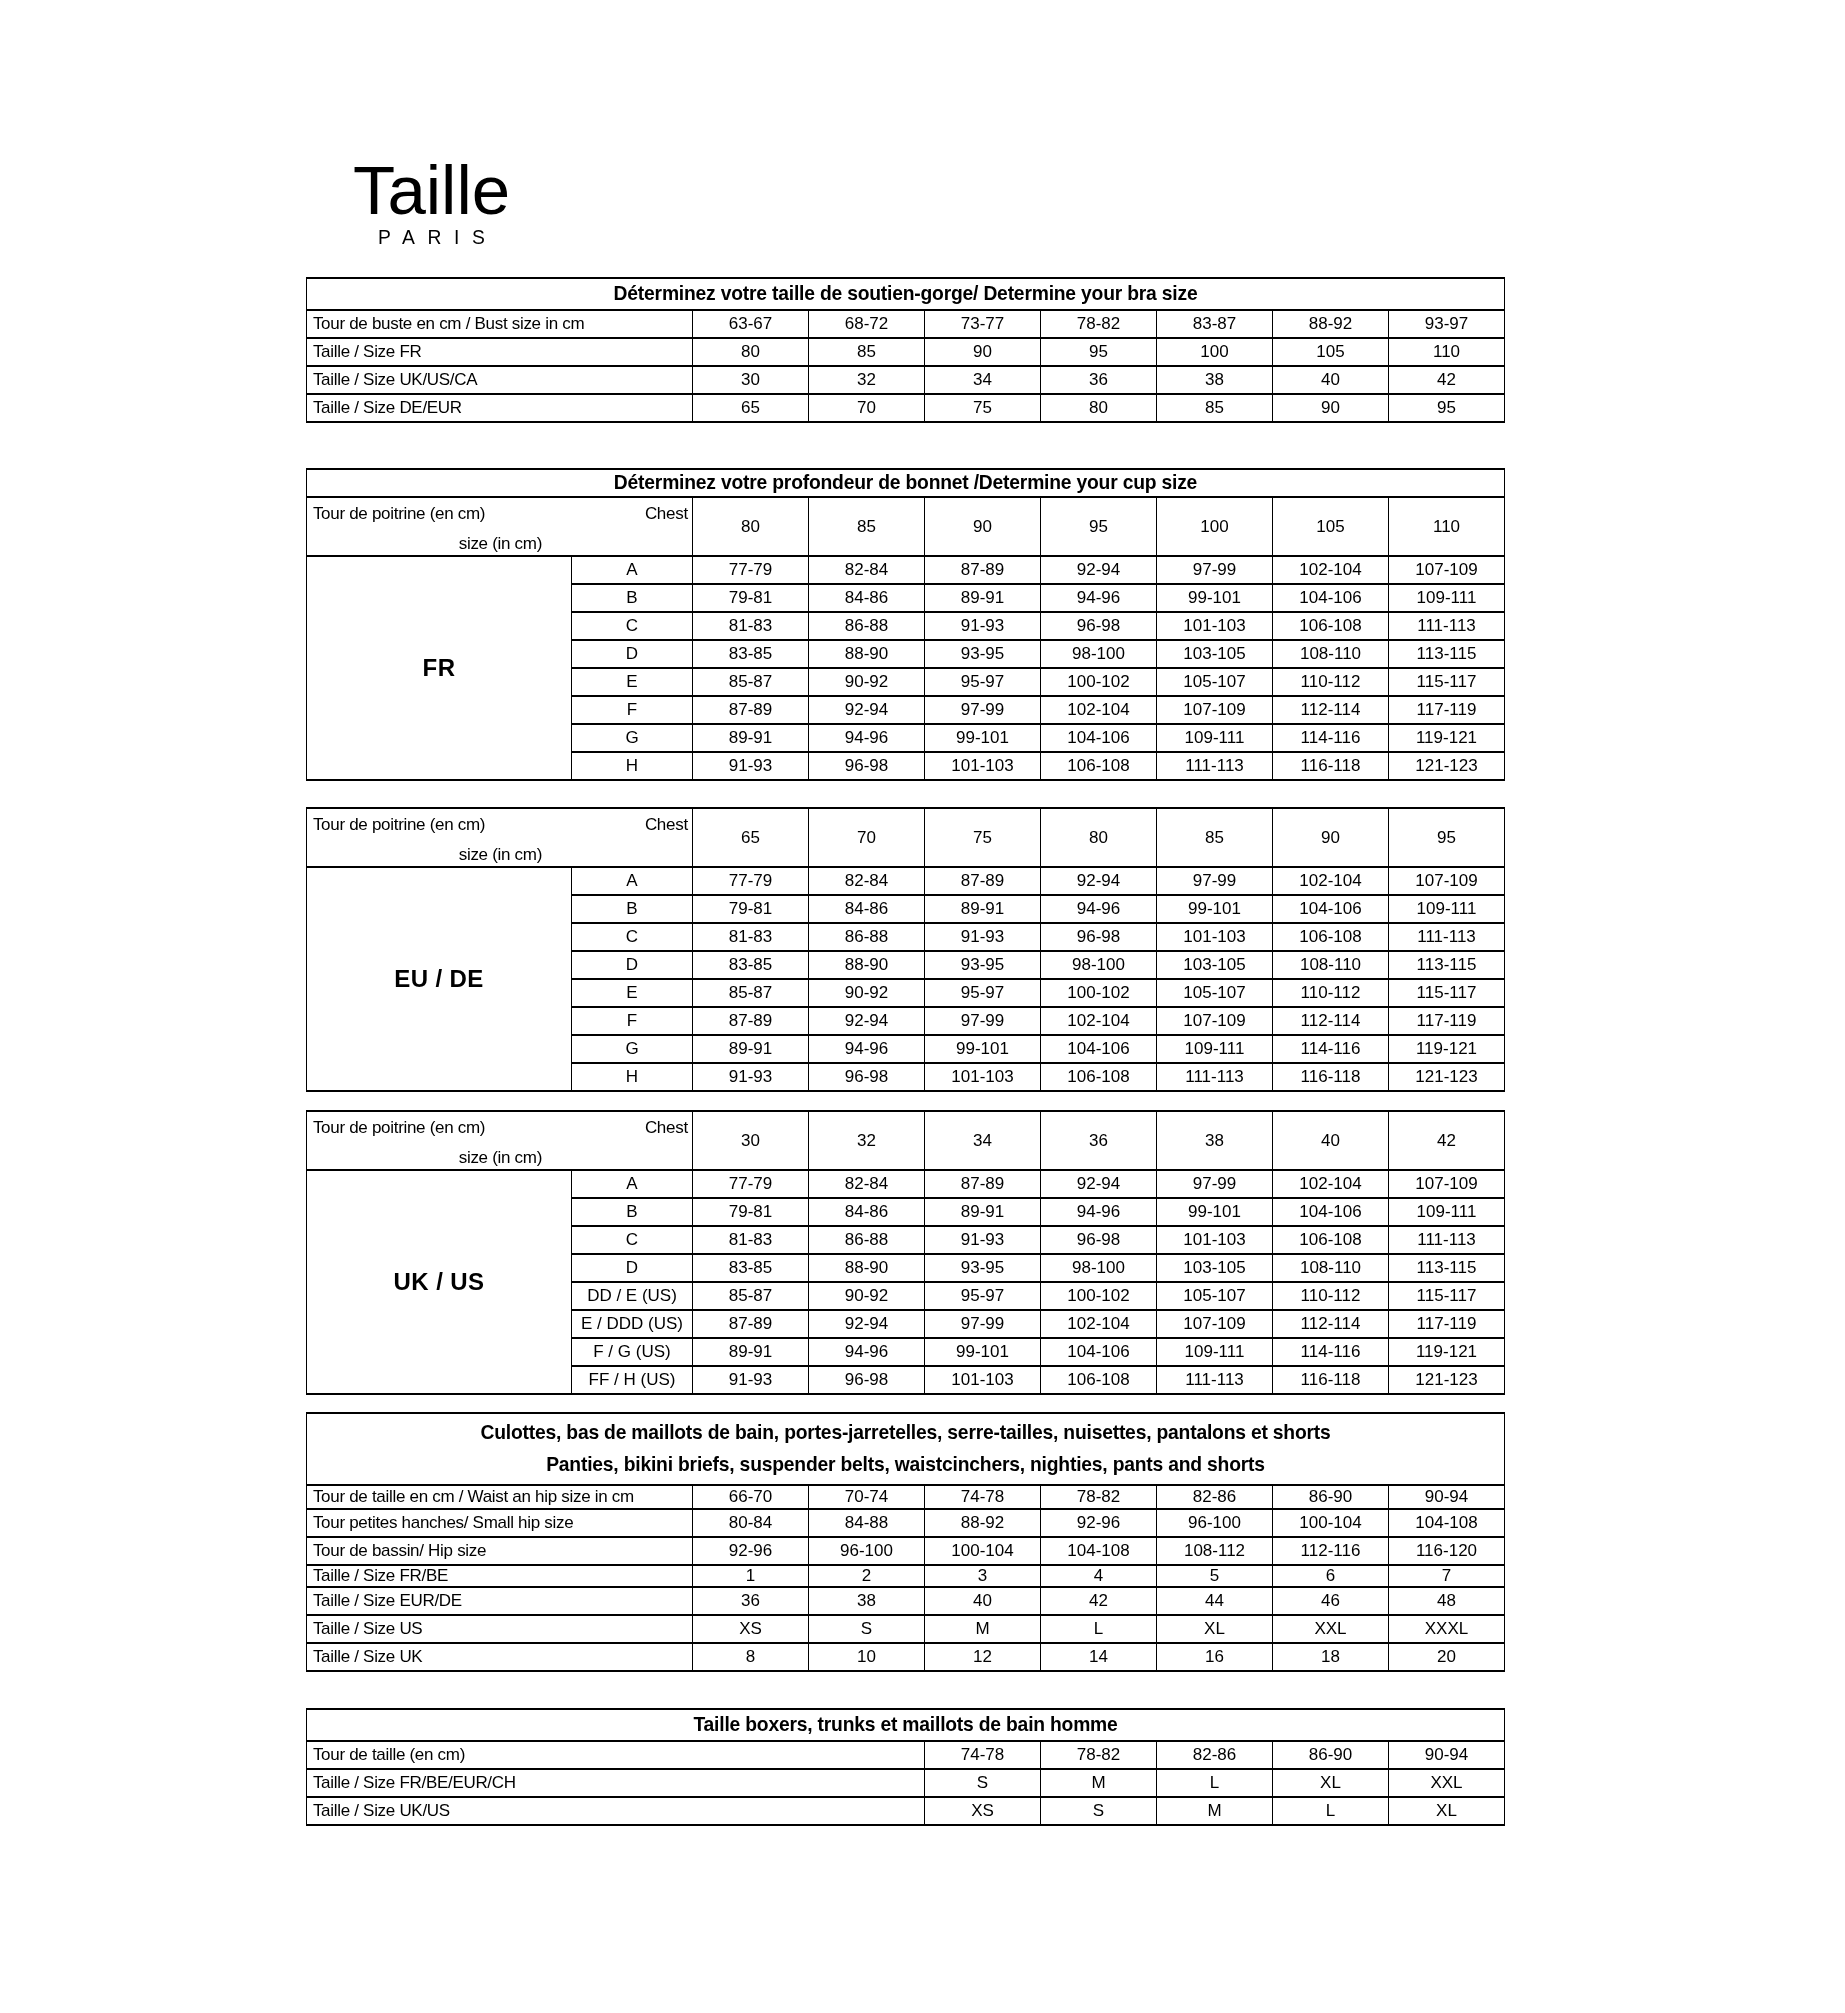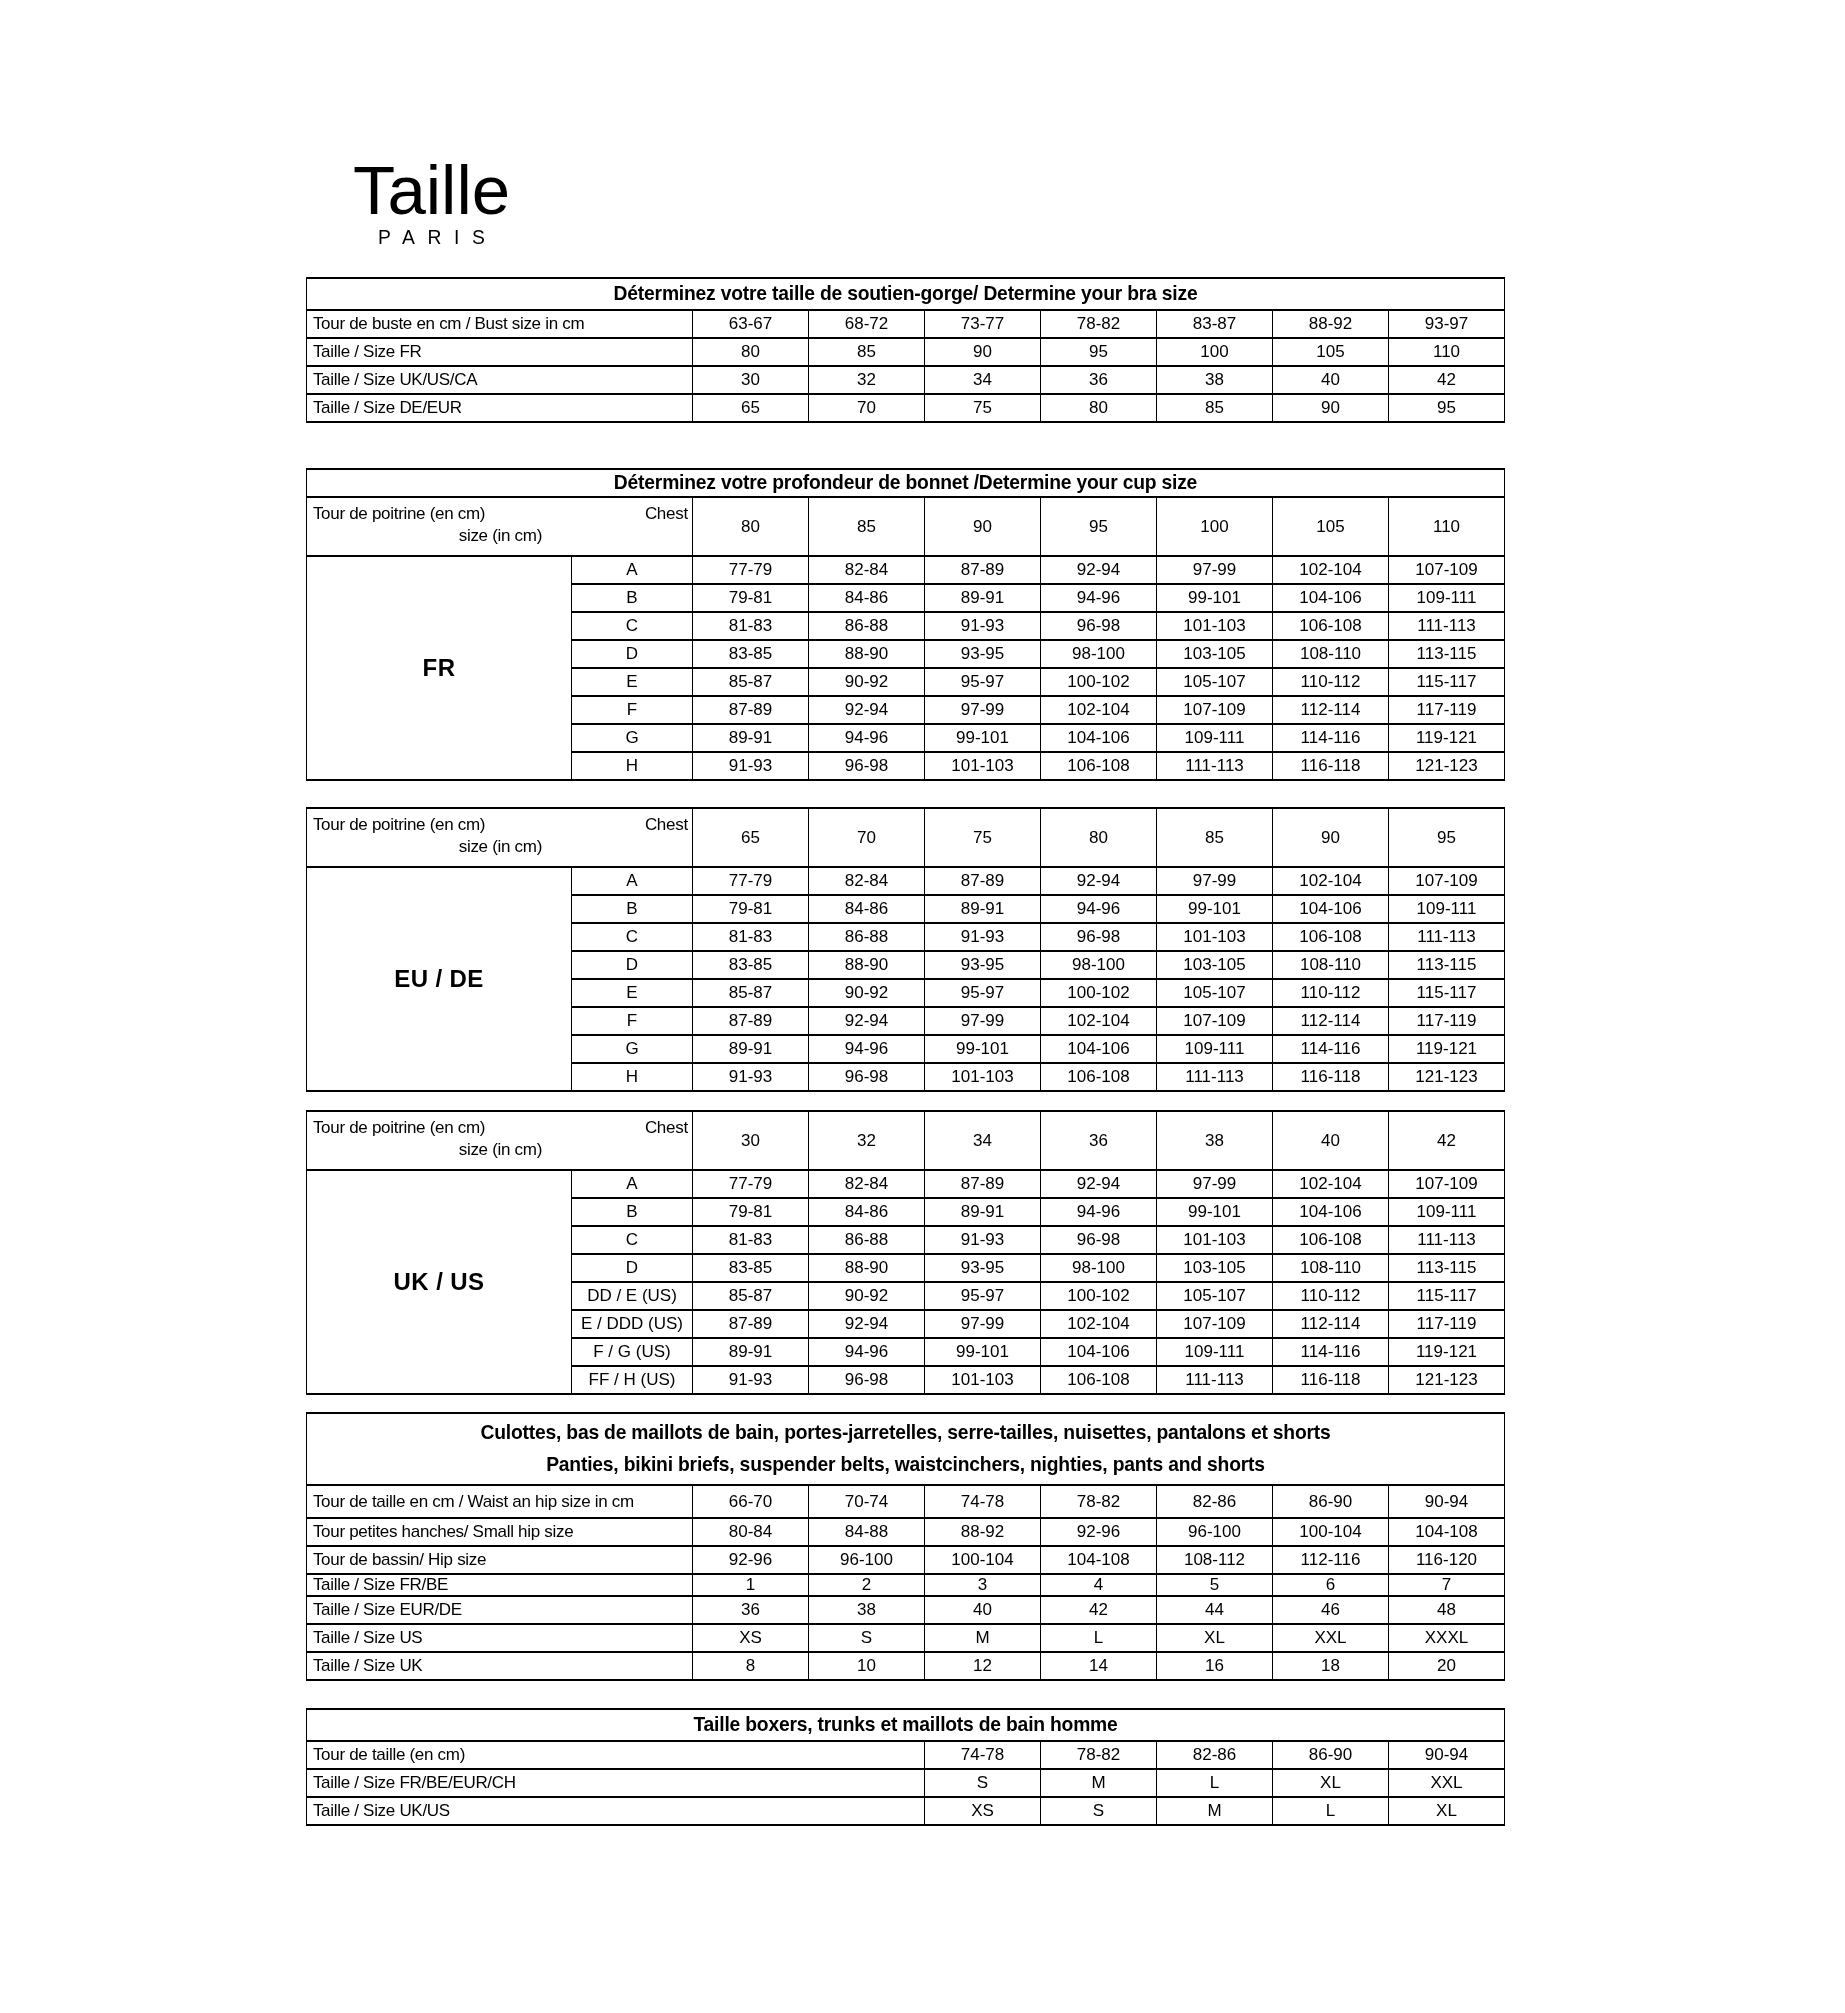--- a/index.html
+++ b/index.html
@@ -16,21 +16,21 @@
   .tbl td {
     border:1.7px solid #000; border-top-width:2.5px; border-bottom-width:2.5px;
     font-size:17px; text-align:center; vertical-align:middle; padding:0; color:#000;
     overflow:hidden; white-space:nowrap;
   }
   .tbl td.title { font-weight:700; font-size:19.3px; letter-spacing:-0.2px; }
   .tbl td.title2 { font-weight:700; font-size:19.3px; letter-spacing:-0.2px; line-height:32px; padding-top:3.4px; vertical-align:top; }
   .tbl td.lbl { text-align:left; padding-left:5.9px; letter-spacing:-0.3px; }
   .tbl td.corner { vertical-align:top; padding:5.9px 4.2px 0 5.9px; }
   .corner-line1 { display:flex; justify-content:space-between; font-size:17px; letter-spacing:-0.3px; }
-  .corner-line2 { text-align:center; font-size:17px; margin-top:2px; letter-spacing:-0.3px; }
+  .corner-line2 { text-align:center; font-size:17px; margin-top:10px; letter-spacing:-0.3px; }
   .tbl td.region { font-weight:700; font-size:24px; letter-spacing:0.4px; }
 </style>
 </head>
 <body>
 
 <div class="page">
   <div class="logo">
     <div class="logo-main">Taille</div>
     <div class="logo-sub">PARIS</div>
   </div>
@@ -442,21 +442,21 @@
           <col style="width: 116px;">
           <col style="width: 116px;">
         </colgroup>
         <tbody>
           <tr style="height: 72px;">
             <td class="title2" colspan="8">
               <div>Culottes, bas de maillots de bain, portes-jarretelles, serre-tailles, nuisettes, pantalons et shorts</div>
               <div>Panties, bikini briefs, suspender belts, waistcinchers, nighties, pants and shorts</div>
             </td>
           </tr>
-          <tr style="height: 33px;">
+          <tr style="height: 24px;">
             <td class="lbl">Tour de taille en cm / Waist an hip size in cm</td>
             <td>66-70</td>
             <td>70-74</td>
             <td>74-78</td>
             <td>78-82</td>
             <td>82-86</td>
             <td>86-90</td>
             <td>90-94</td>
           </tr>
           <tr style="height: 28px;">

